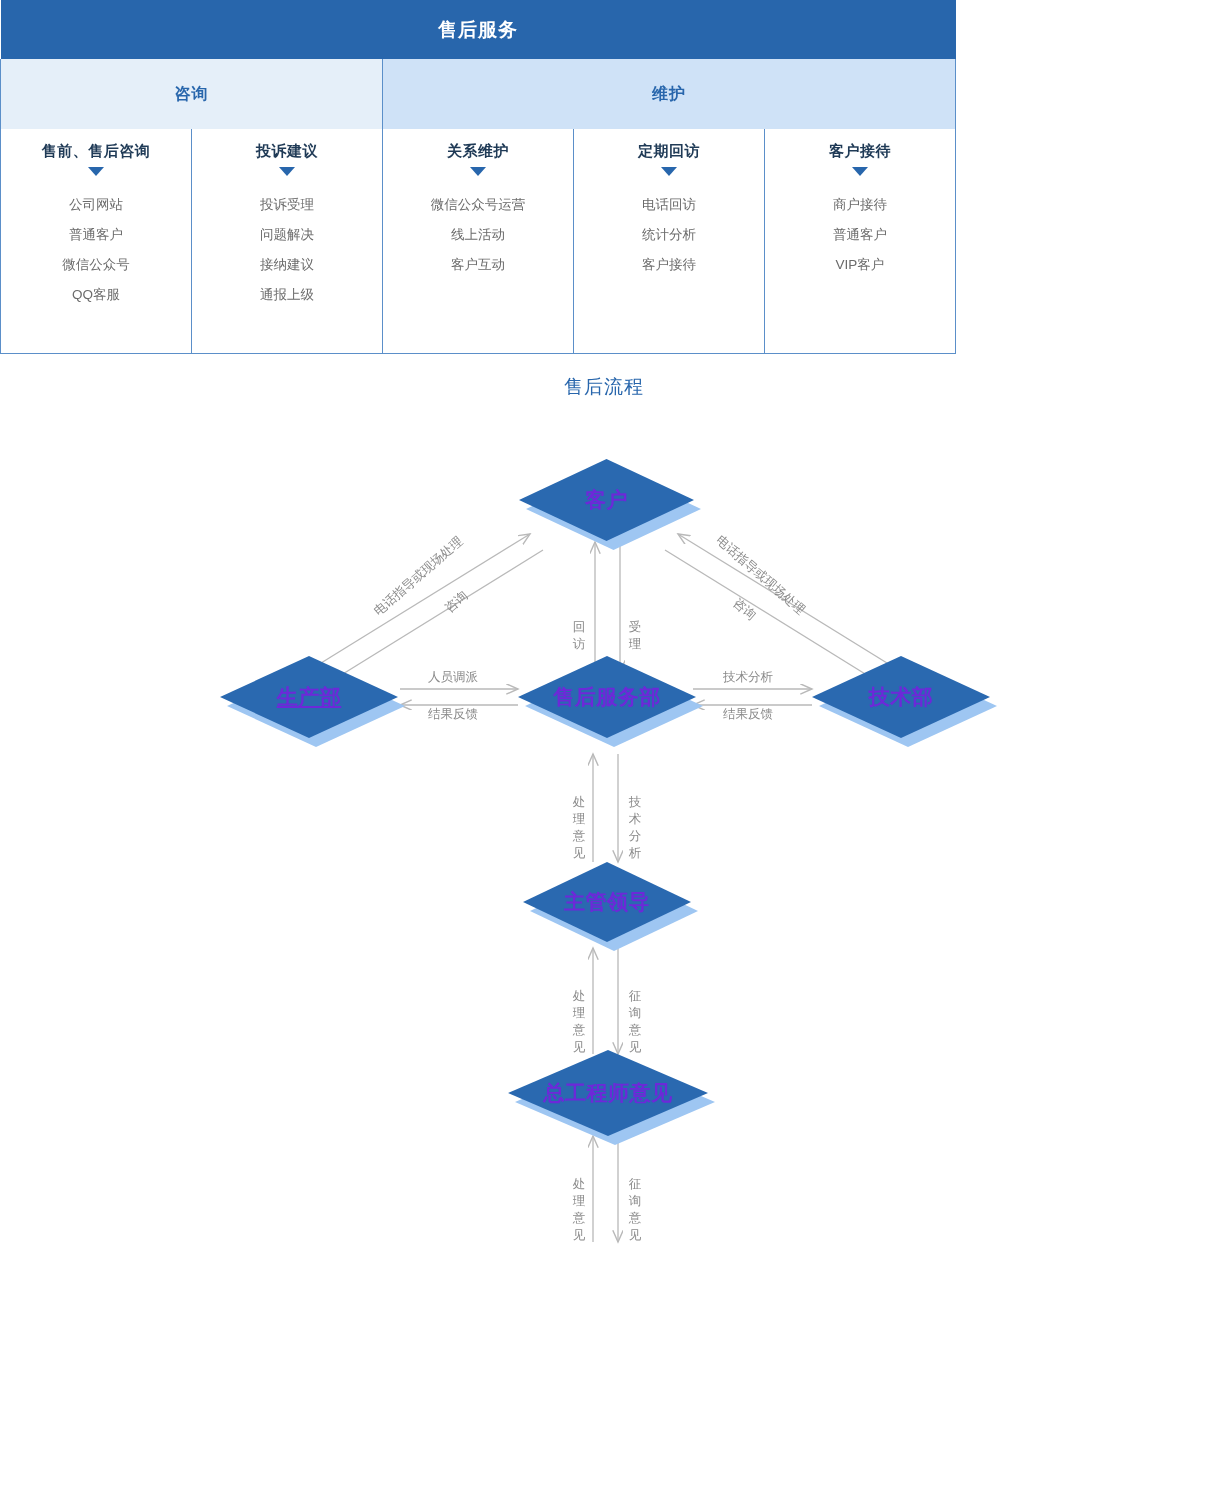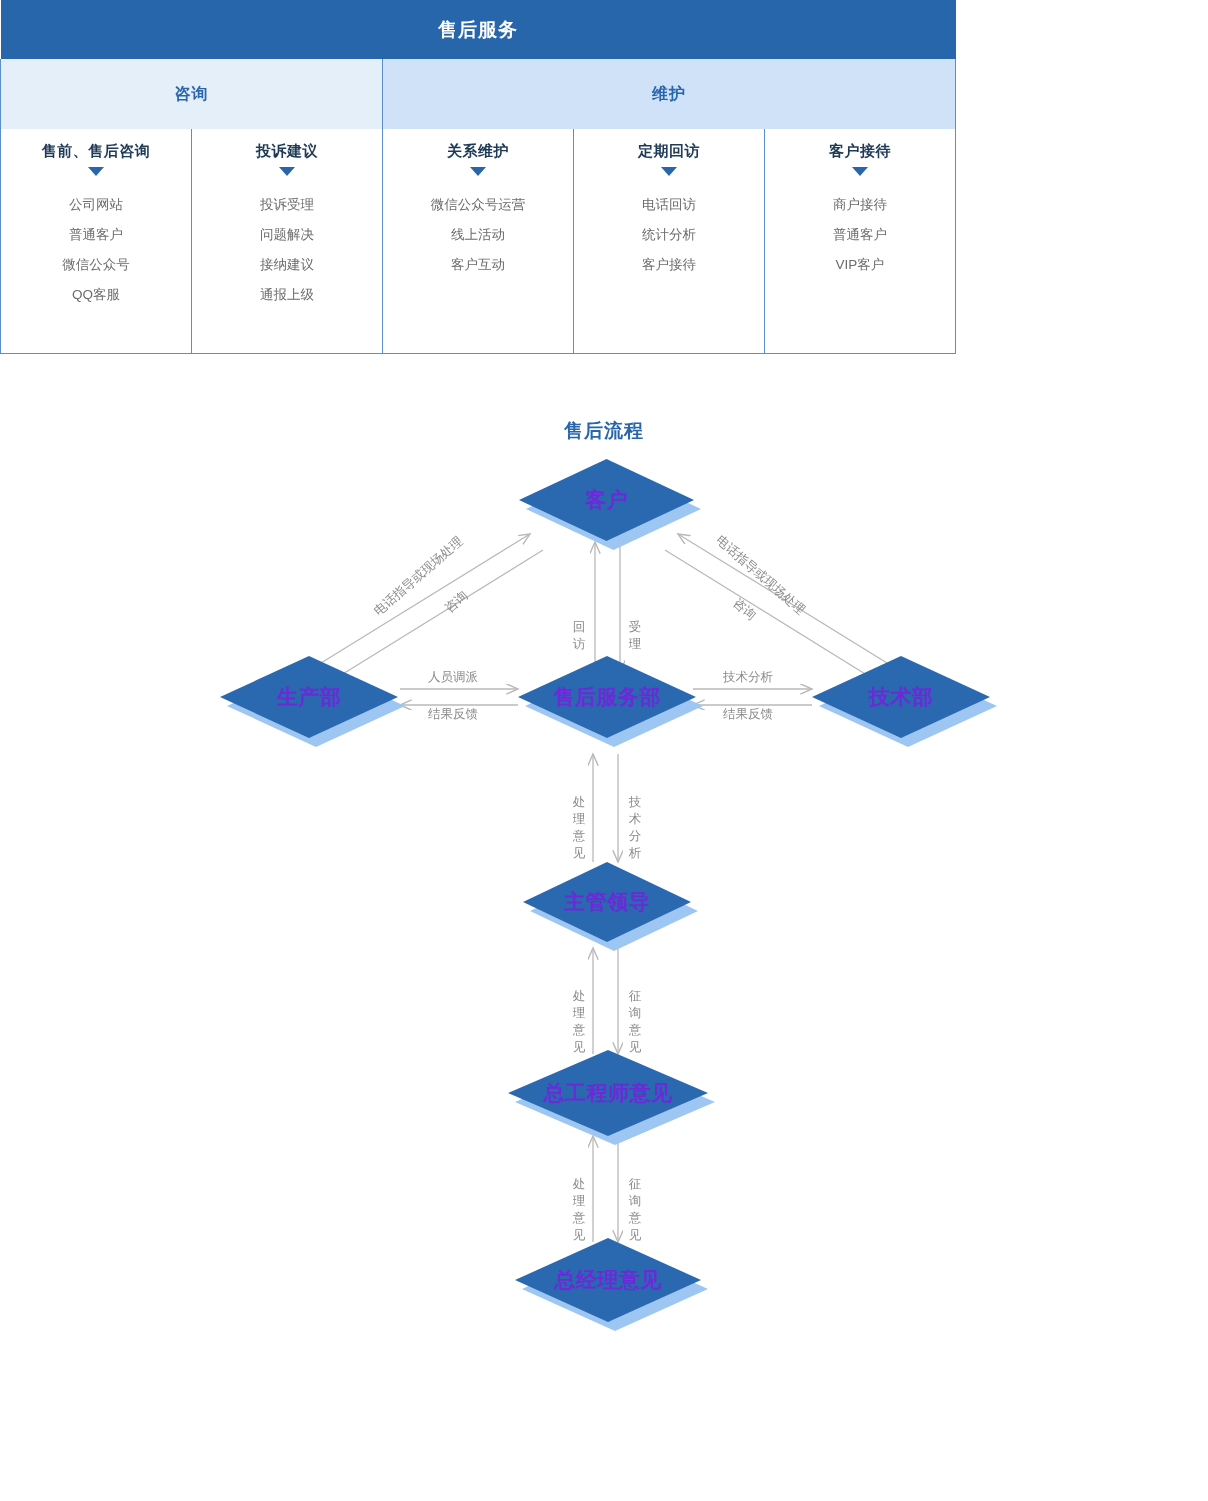--- a/index.html
+++ b/index.html
@@ -64,23 +64,22 @@
   .cell-item{
     font-size:13.5px;
     color:#6b6b6b;
     line-height:30px;
   }
 
   
   .flow-wrap{position:relative;width:1208px;height:1120px;}
   .flow-title{
     position:absolute;left:0;top:20px;width:1208px;
-    text-align:center;font-size:19px;font-weight:bold;color:#2866AC;
+    text-align:center;font-size:19px;font-weight:normal;color:#2866AC;
     letter-spacing:1px;
-    margin-top:44px;
   }
   .flow-svg{position:absolute;left:0;top:0;}
 
   .node{
     position:absolute;
     display:flex;align-items:center;justify-content:center;
     color:#6d28d9;font-weight:bold;font-size:21px;
     letter-spacing:.5px;
     pointer-events:auto;
   }
@@ -204,21 +203,21 @@
       <path d="M618,782 L618,888"></path>
     </g>
   </svg>
 
   <div class="node" style="left:519px;top:105px;width:175px;height:82px;">
     <div class="sha"></div>
     <div class="dia"></div>
     <span>客户</span>
   </div>
 
-  <div class="node" style="left:220px;top:302px;width:178px;height:82px;">
+  <div class="node" style="left:220px;top:302px;width:178px;height:82px;text-decoration:underline;">
     <div class="sha"></div>
     <div class="dia"></div>
     <span>生产部</span>
   </div>
 
   <div class="node" style="left:518px;top:302px;width:178px;height:82px;">
     <div class="sha"></div>
     <div class="dia"></div>
     <span>售后服务部</span>
   </div>
@@ -234,25 +233,20 @@
     <div class="dia"></div>
     <span>主管领导</span>
   </div>
 
   <div class="node" style="left:508px;top:696px;width:200px;height:86px;">
     <div class="sha"></div>
     <div class="dia"></div>
     <span>总工程师意见</span>
   </div>
 
-  <div class="node" style="left:515px;top:884px;width:186px;height:84px;">
-    <div class="sha"></div>
-    <div class="dia"></div>
-    <span>总经理意见</span>
-  </div>
 
   <div class="edge-label rot-up" style="left:376px;top:252px;">电话指导或现场处理</div>
   <div class="edge-label rot-up" style="left:447px;top:249px;">咨询</div>
 
   <div class="edge-label rot-dn" style="left:718px;top:177px;">电话指导或现场处理</div>
   <div class="edge-label rot-dn" style="left:735px;top:240px;">咨询</div>
 
   <div class="edge-label vert" style="left:572px;top:229px;">回访</div>
   <div class="edge-label vert" style="left:628px;top:229px;">受理</div>
 

